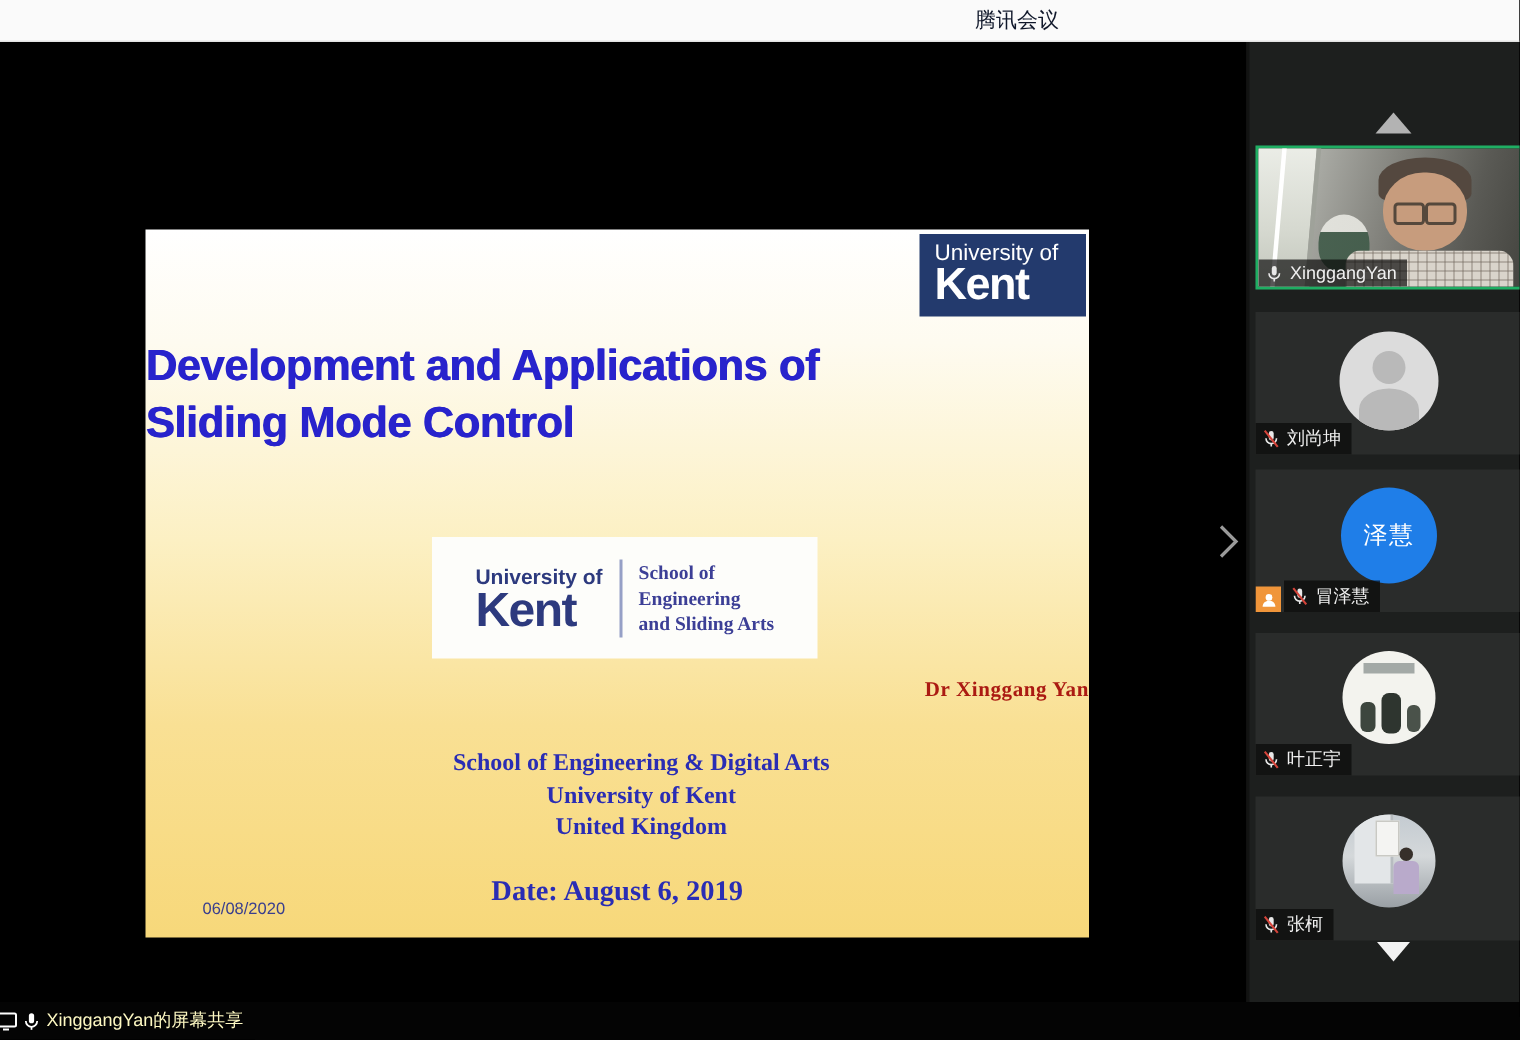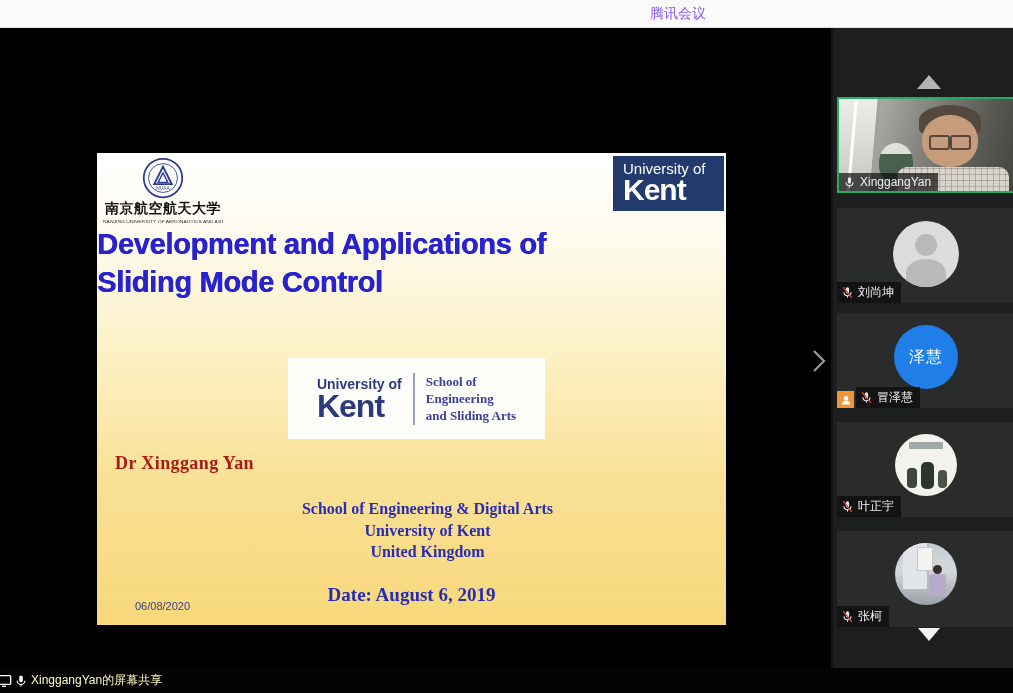--- a/index.html
+++ b/index.html
@@ -2,21 +2,21 @@
 <html><head>
 <meta charset="utf-8">
 <style>
   * { margin:0; padding:0; box-sizing:border-box; }
   html,body { width:1013px; height:693px; overflow:hidden; background:#000; }
   body { font-family:"Liberation Sans", sans-serif; position:relative; }
 
   
   .topbar { position:absolute; left:0; top:0; width:1013px; height:28px;
             background:#fafafa; border-bottom:1px solid #e3e3e3; z-index:30; }
-  .topbar .title { position:absolute; left:650px; top:5px; font-size:14px; color:#8b5cf6; }
+  .topbar .title { position:absolute; left:650px; top:5px; font-size:14px; color:#0f172a; }
 
   .bottombar { position:absolute; left:0; top:668px; width:1013px; height:25px;
                background:#040404; color:#fff; display:flex; align-items:center; z-index:30; }
   .bottombar svg { flex:0 0 auto; }
   .bottombar .share-label { font-size:12px; color:#fef9c3; margin-left:3px; }
 
   
   .stage { position:absolute; left:0; top:28px; width:831px; height:640px; background:#000; }
 
   .chevron { position:absolute; left:811px; top:348px; width:16px; height:26px; cursor:pointer; z-index:25; }
@@ -44,22 +44,22 @@
 
   .deptbox { position:absolute; left:191px; top:205px; width:257px; height:81px;
              background:#fdfdfa; display:flex; align-items:center; justify-content:center; gap:11px; }
   .deptbox .kcol { text-align:left; color:#2d3a7e; }
   .deptbox .kcol .k1 { font-size:14px; font-weight:bold; }
   .deptbox .kcol .k2 { font-size:32px; font-weight:bold; letter-spacing:-1px; line-height:.88; }
   .deptbox .vdiv { width:2px; height:52px; background:#96a0c6; }
   .deptbox .scol { font-family:"Liberation Serif", serif; font-weight:bold; font-size:13px;
                    color:#3c3f96; line-height:17px; text-align:left; }
 
-  .presenter { position:absolute; left:0; top:300px; width:100%; text-align:left;
-               font-family:"Liberation Serif", serif; font-weight:bold; font-size:18px;
+  .presenter { position:absolute; left:0; top:300px; width:100%; text-align:right;
+               font-family:"Liberation Serif", serif; font-weight:bold; font-size:14px;
                color:#ab1a12; letter-spacing:.4px;padding-left:18px; }
   .affil { position:absolute; left:0; top:345px; width:100%; text-align:center;
            font-family:"Liberation Serif", serif; font-weight:bold; font-size:16px;
            color:#2a2db4; line-height:21.5px;margin-left:16px; }
   .dateline { position:absolute; left:0; top:431px; width:100%; text-align:center;
               font-family:"Liberation Serif", serif; font-weight:bold; font-size:19px; color:#2a2db4; }
   .slidefooter { position:absolute; left:38px; top:447px; font-size:11px; color:#3a3f8e; }
 
   
   .sidebar { position:absolute; left:831px; top:28px; width:182px; height:640px;
@@ -138,31 +138,20 @@
 </head>
 <body>
 
 <div class="topbar">
   <span class="title">腾讯会议</span>
 </div>
 
 <div class="stage">
   <div class="slide">
 
-    <div class="nuaa">
-      <svg class="emblem" viewBox="0 0 48 48">
-        <circle cx="24" cy="24" r="22" fill="#ffffff" stroke="#2b3c8c" stroke-width="2"></circle>
-        <circle cx="24" cy="24" r="16.5" fill="none" stroke="#2b3c8c" stroke-width="1"></circle>
-        <path d="M24 11 L34 31 H14 Z" fill="none" stroke="#2b3c8c" stroke-width="2.2"></path>
-        <path d="M24 18 L29.5 29 H18.5 Z" fill="none" stroke="#2b3c8c" stroke-width="1.6"></path>
-        <text x="24" y="38" font-size="5.5" text-anchor="middle" fill="#2b3c8c" font-family="Liberation Sans, sans-serif">NUAA</text>
-      </svg>
-      <div class="cn">南京航空航天大学</div>
-      <div class="en">NANJING UNIVERSITY OF AERONAUTICS AND ASTRONAUTICS</div>
-    </div>
 
     <div class="kentbadge">
       <div class="l1">University of</div>
       <div class="l2">Kent</div>
     </div>
 
     <div class="slide-title">
       <div>Development and Applications of</div>
       <div>Sliding Mode Control</div>
     </div>

